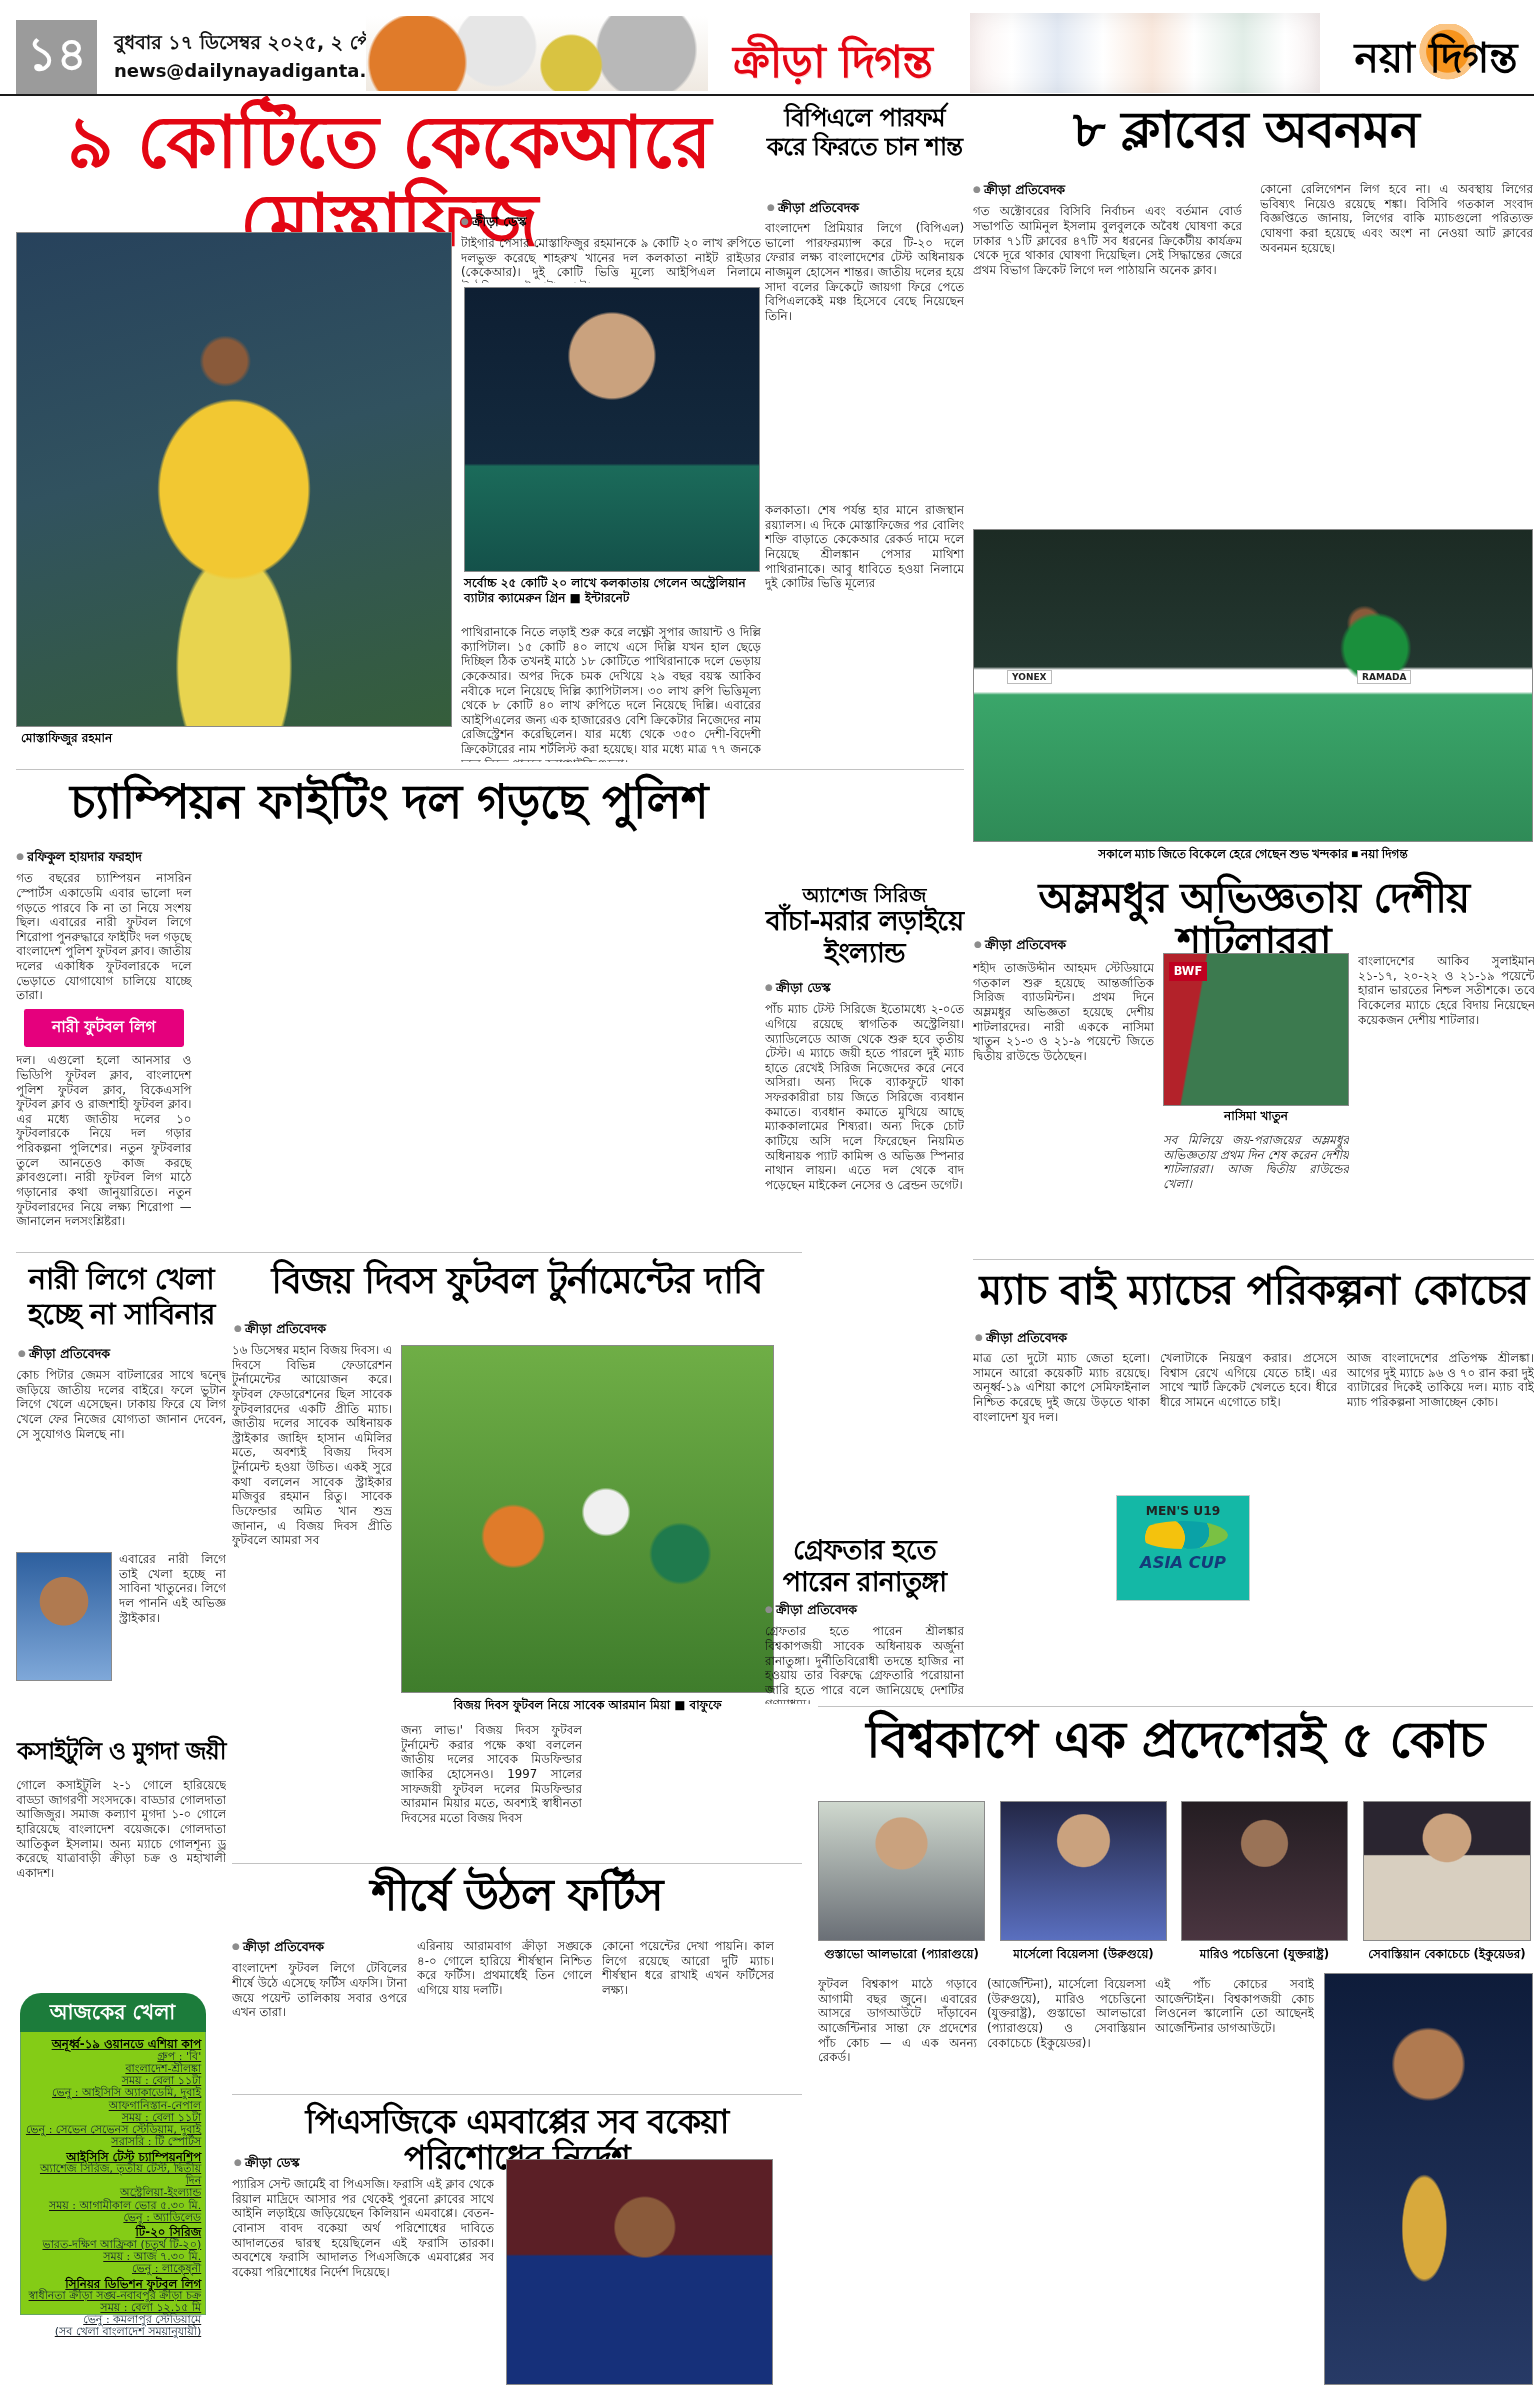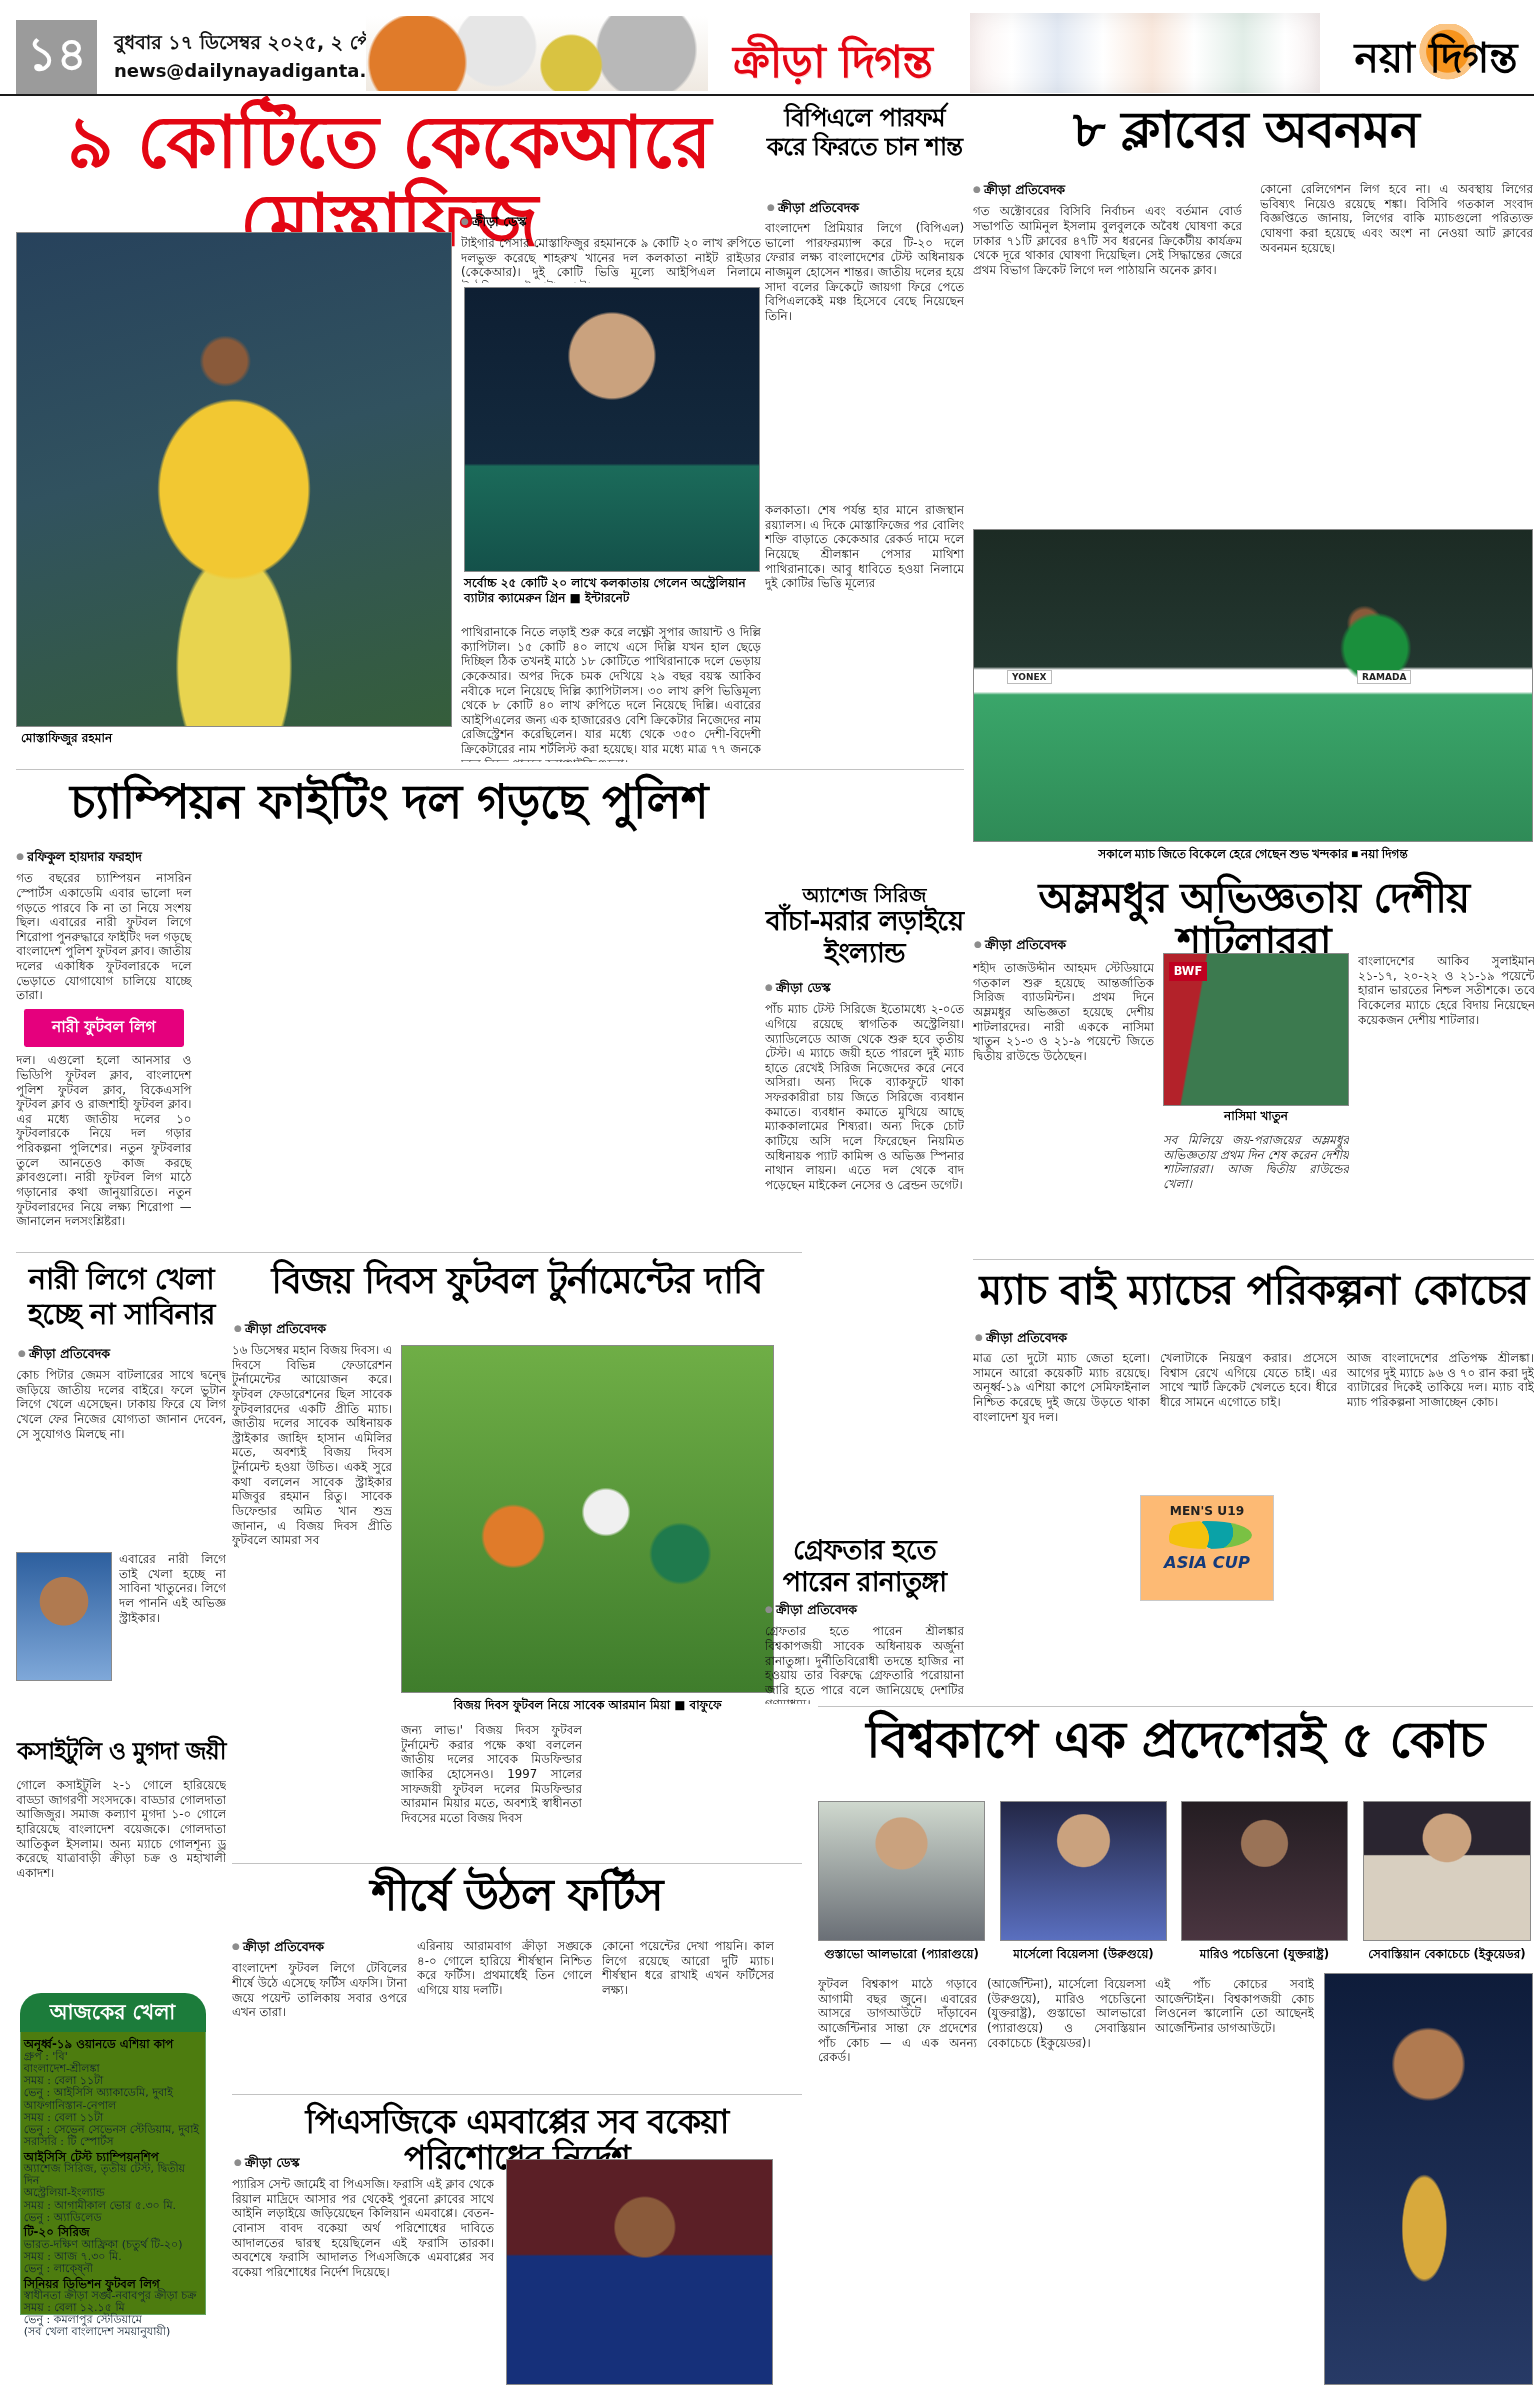--- a/index.html
+++ b/index.html
@@ -73,27 +73,27 @@
        font-weight:bold;font-size:11.4px;padding:2.4px 4.9px;}
   
   .tag{display:block;width:88%;margin:6.5px auto;background:#e5007d;color:#fff;
        font-weight:bold;text-align:center;padding:5.7px 3.3px;font-size:15.5px;border-radius:2.4px;}
   
   .cols4{column-count:4;column-gap:14.7px;column-fill:auto;}
   
   .today-box{position:absolute;left:19.5px;top:1993px;width:186px;height:329px;}
   .today-head{background:#1c7c3b;color:#fff;font-weight:bold;font-size:20.4px;
               text-align:center;line-height:39px;height:39px;border-radius:21px 21px 0 0;}
-  .today-body{background:#4d7c0f;border:1.6px solid #66a564;border-top:none;
-              height:283px;padding:4.1px 3.3px;box-sizing:border-box;text-align:left;}
+  .today-body{background:#84cc16;border:1.6px solid #66a564;border-top:none;
+              height:283px;padding:4.1px 3.3px;box-sizing:border-box;text-align:right;text-decoration:underline;}
   .tline{font-size:11px;line-height:12.2px;color:#123;}
   .tline.b{font-size:11.8px;font-weight:bold;margin-top:2.4px;color:#000;}
   
-  .asia-logo{position:absolute;left:1140px;top:1495px;width:134px;height:106px;
-             background:#fdba74;border:0.8px solid #c9c9c9;text-align:center;box-sizing:border-box;}
+  .asia-logo{position:absolute;left:1116px;top:1495px;width:134px;height:106px;
+             background:#14b8a6;border:0.8px solid #c9c9c9;text-align:center;box-sizing:border-box;}
   .asia-top{font-size:12.2px;font-weight:bold;color:#222;margin-top:8.1px;}
   .asia-swoosh{width:90px;height:28px;margin:3.3px auto;
       background:
         radial-gradient(circle at 30% 60%, #f4c20d 0 30%, transparent 31%),
         radial-gradient(circle at 60% 40%, #0aa2a7 0 30%, transparent 31%),
         radial-gradient(circle at 85% 60%, #7ac143 0 26%, transparent 27%);
       border-radius:50%;}
   .asia-bottom{font-size:16.3px;font-weight:bold;color:#143a7a;font-style:italic;}
   .kicker{font-weight:bold;font-size:19.5px;color:#000;}
 </style>

